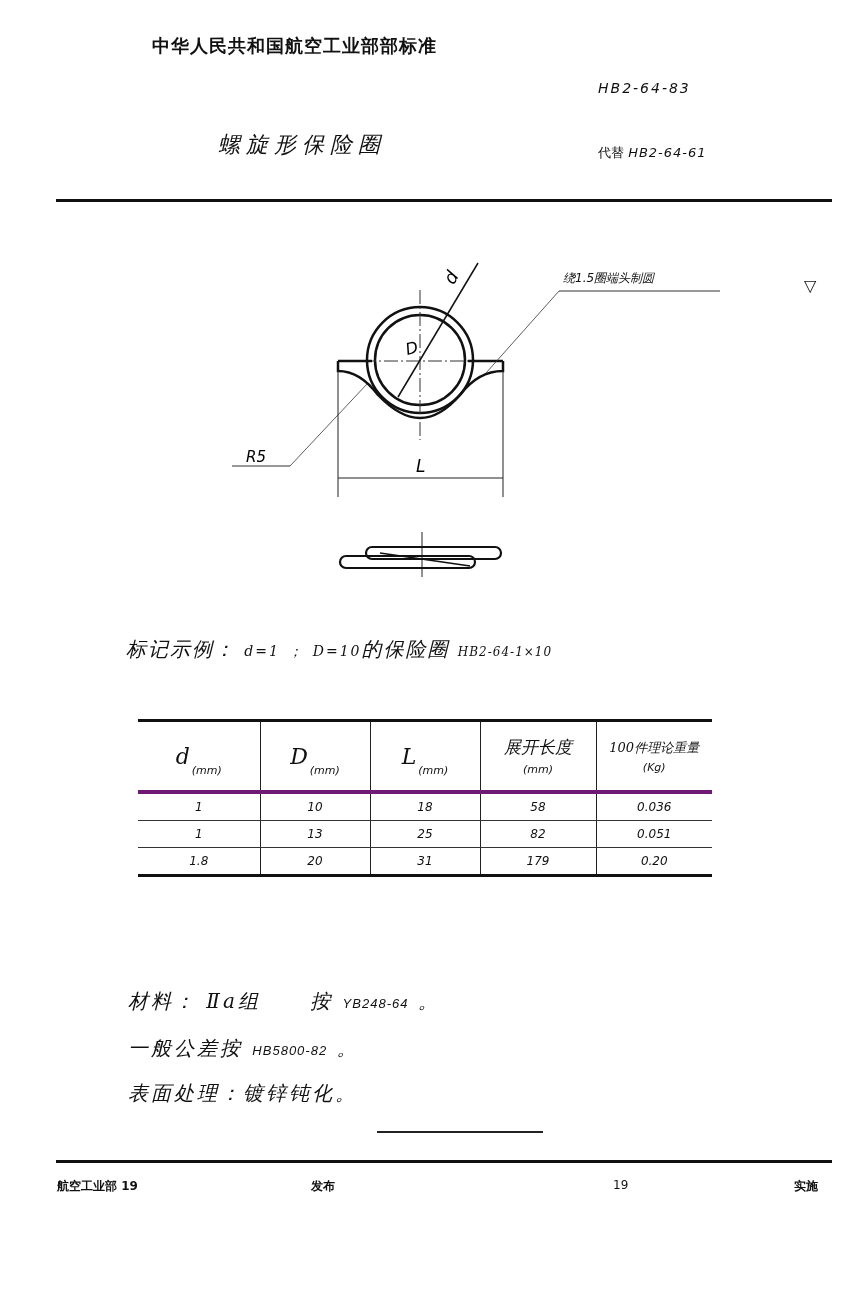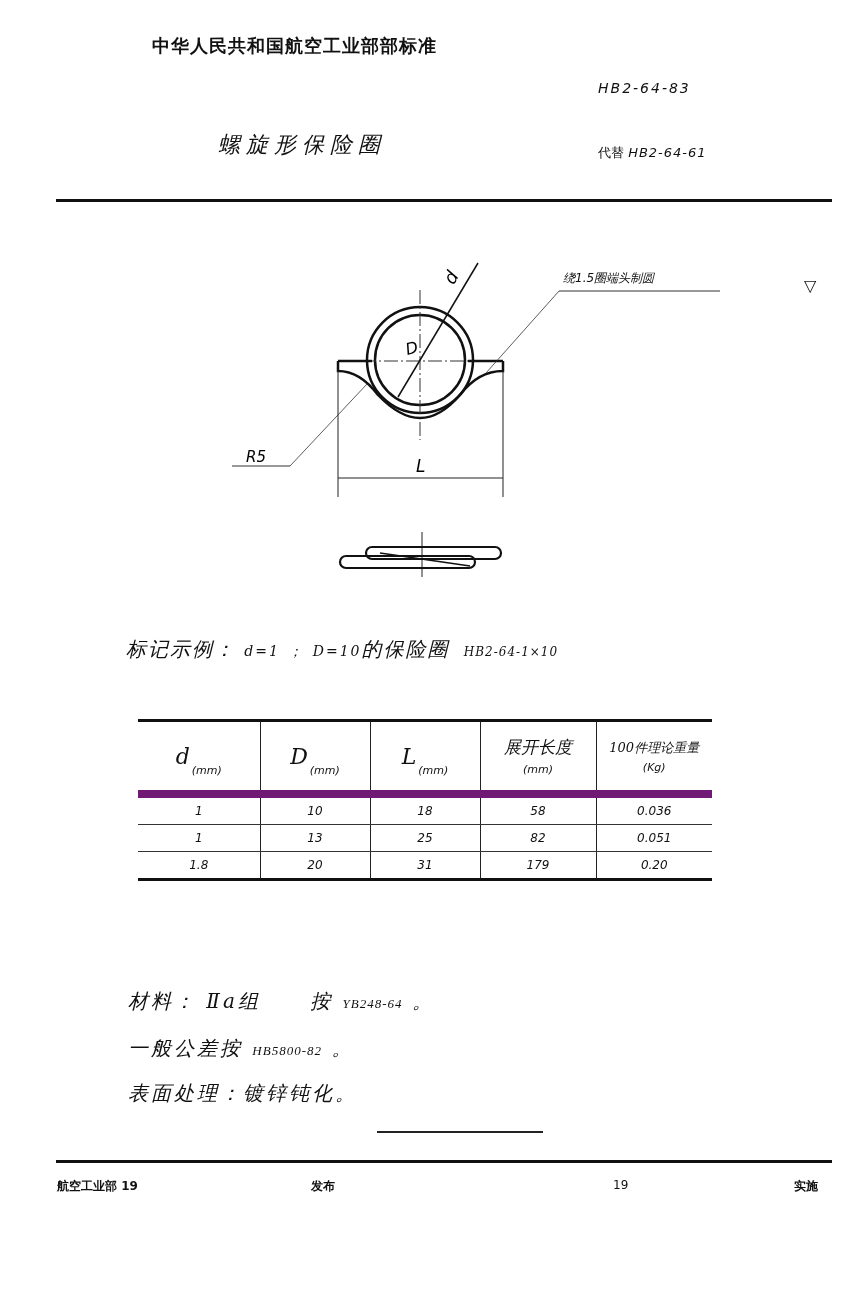--- a/index.html
+++ b/index.html
@@ -10,38 +10,38 @@
   .std-no { left: 598px; top: 80px; font-size: 14px; font-style: italic; letter-spacing: 2px; font-family: "DejaVu Sans", sans-serif; }
   .doc-title { left: 218px; top: 130px; font-size: 22px; font-family: "DejaVu Serif", serif; letter-spacing: 6px; font-style: italic; }
   .replaces { left: 598px; top: 144px; font-size: 13px; }
   .replaces .code { font-style: italic; letter-spacing: 1px; }
   .rule-top { left: 56px; top: 199px; width: 776px; height: 3px; background: #111; }
   .rule-bottom { left: 56px; top: 1160px; width: 776px; height: 3px; background: #111; }
   .short-rule { left: 377px; top: 1131px; width: 166px; height: 2px; background: #222; }
   .note-label { left: 563px; top: 270px; font-size: 12px; font-style: italic; }
   .surface-mark { left: 804px; top: 276px; font-size: 16px; }
   .example { left: 126px; top: 636px; font-size: 20px; font-family: "DejaVu Serif", serif; font-style: italic; letter-spacing: 2px; }
-  .example .small { font-size: 12px; letter-spacing: 1px; margin-left: 6px; }
+  .example .small { font-size: 12px; letter-spacing: 1px; }
   .example .mid { font-size: 14px; }
   table.spec { position: absolute; left: 138px; top: 719px; width: 574px; border-collapse: collapse;
                font-family: "DejaVu Sans", sans-serif; font-style: italic; font-size: 12px; }
   table.spec th, table.spec td { border-left: 1px solid #222; border-right: 1px solid #222; text-align: center; padding: 0; }
   table.spec th:first-child, table.spec td:first-child { border-left: none; }
   table.spec th:last-child, table.spec td:last-child { border-right: none; }
-  table.spec thead tr { border-top: 3px solid #111; border-bottom: 8px solid #701a75; }
+  table.spec thead tr { border-top: 3px solid #111; border-bottom: 4px solid #701a75; }
   table.spec thead th { height: 68px; font-weight: normal; }
   table.spec tbody td { height: 26px; border-bottom: 1px solid #333; }
   table.spec tbody tr:last-child td { border-bottom: 3px solid #111; }
   .sym { font-size: 22px; font-family: "DejaVu Serif", serif; }
   .unit { font-size: 11px; position: relative; top: 10px; margin-left: 2px; }
   .hdr-cn { font-size: 17px; font-family: "DejaVu Serif", serif; }
   .hdr-cn-sm { font-size: 13px; font-family: "DejaVu Serif", serif; }
   .hdr-unit { font-size: 11px; display: block; margin-top: 4px; }
   .notes { left: 128px; font-size: 20px; font-family: "DejaVu Serif", serif; font-style: italic; letter-spacing: 3px; }
-  .notes .code { font-size: 13px; letter-spacing: 1px; font-family: Liberation Serif, serif; }
+  .notes .code { font-size: 13px; letter-spacing: 1px; font-family: Liberation Sans, sans-serif; }
   .footer { top: 1178px; font-size: 12px; font-weight: bold; }
   svg { position: absolute; left: 0; top: 0; }
   .drawing-label { font-family: "DejaVu Sans", sans-serif; font-style: italic; }
 </style>
 </head>
 <body>
 
 <div class="abs org-header">中华人民共和国航空工业部部标准</div>
 <div class="abs std-no">HB2-64-83</div>
 <div class="abs doc-title">螺旋形保险圈</div>

